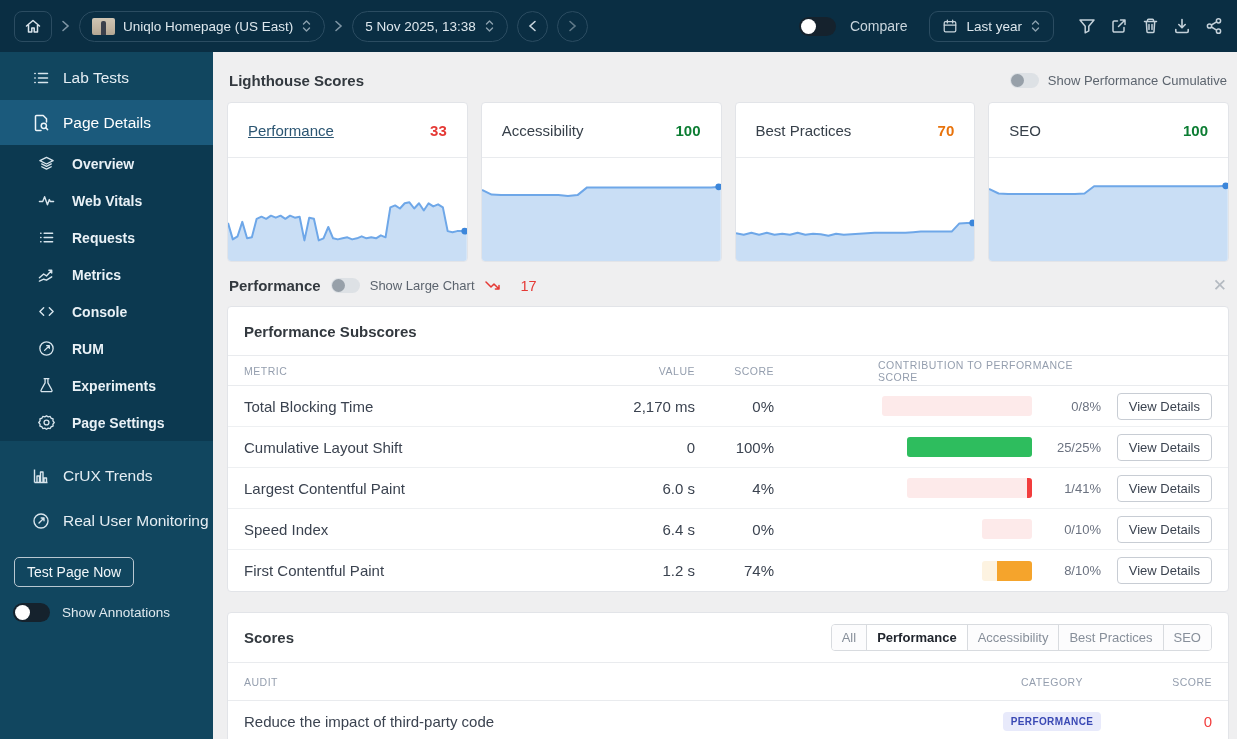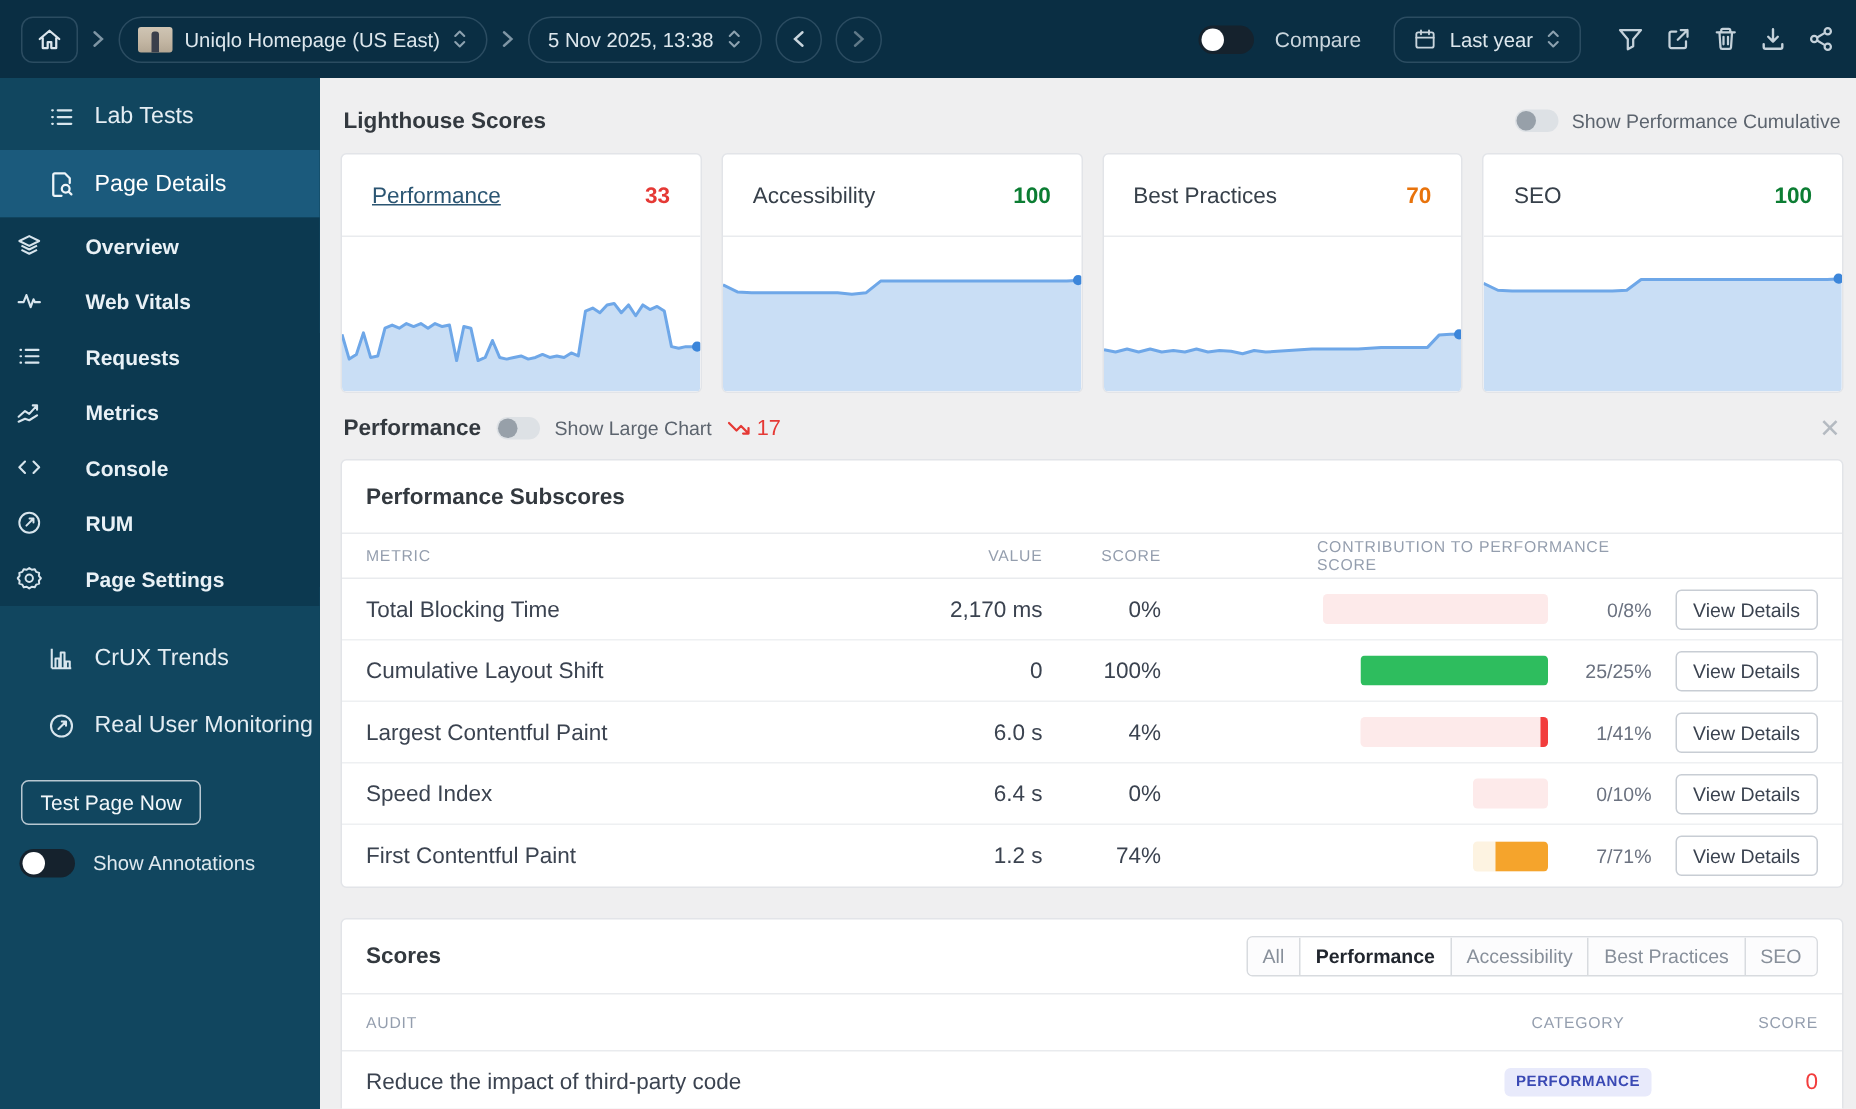--- a/index.html
+++ b/index.html
@@ -31,21 +31,21 @@
   .tgl-light .knob { position:absolute; left:1px; top:1px; width:13px; height:13px; border-radius:50%; background:#97a0a9; }
   .tb-label { color:#c9d5dd; font-size:14px; }
 
   
   .sidebar { position:fixed; top:52px; left:0; width:213px; height:687px;
     background:#11465f; color:#e9f1f6; z-index:20; padding-top:3px; }
   .side-item { height:45px; display:flex; align-items:center; gap:13px; padding-left:32px;
     font-size:15.5px; cursor:pointer; color:#e4edf3; }
   .side-item.selected { background:#1b5a7c; color:#fff; }
   .sub-panel { background:#0c3950; }
-  .sub-item { height:37px; display:flex; align-items:center; gap:29px; padding-left:11px;
+  .sub-item { height:37px; display:flex; align-items:center; gap:17px; padding-left:38px;
     font-size:14px; font-weight:700; cursor:pointer; color:#e9f1f6; }
   .sub-item.selected { background:#1e6183; }
   .side-icon { flex:0 0 auto; display:flex; }
   .test-btn { margin:14px 0 0 14px; background:transparent; border:1px solid #b8c7d1;
     color:#f2f7fa; font-size:14px; border-radius:5px; padding:6px 12px; cursor:pointer;
     font-family:inherit; }
   .annot-row { display:flex; align-items:center; gap:12px; margin:16px 0 0 13px; font-size:13.5px; color:#dfe9ef; }
 
   
   .main { position:absolute; top:52px; left:213px; width:1024px; height:687px;
@@ -59,21 +59,21 @@
   .sc-head { display:flex; align-items:center; justify-content:space-between;
     padding:0 20px; height:55px; border-bottom:1px solid #e9ebee; }
   .sc-title { font-size:15px; color:#37404a; }
   .sc-title.link { color:#2b5572; text-decoration:underline; cursor:pointer; }
   .sc-score { font-size:15px; font-weight:700; }
   .sc-chart { display:block; width:100%; height:103px; }
 
   .perf-head { display:flex; align-items:center; gap:10px; margin:15px 2px 12px; }
   .perf-title { font-size:15px; font-weight:700; color:#33393f; }
   .perf-toggle-label { font-size:13px; color:#5c646e; }
-  .trend { display:flex; align-items:center; gap:4px; color:#e53935; font-size:14.5px; font-weight:400; }
+  .trend { display:flex; align-items:center; gap:20px; color:#e53935; font-size:14.5px; font-weight:400; }
   .close-x { margin-left:auto; background:none; border:none; color:#b4bac1; font-size:17px; cursor:pointer; line-height:1; }
 
   .card { background:#fff; border:1px solid #e2e4e8; border-radius:4px; }
   .card-title { padding:16px 16px 15px; font-size:15px; font-weight:700; color:#33393f; border-bottom:1px solid #e9ebee; }
 
   .sgrid { display:grid; grid-template-columns:1fr 121px 79px 104px 154px 69px 111px; align-items:center; padding:0 16px; }
   .thead { height:30px; font-size:10.5px; letter-spacing:.5px; color:#949eae; border-bottom:1px solid #e9ebee; }
   .th-contrib { grid-column:5 / 7; }
   .th-right { text-align:right; }
   .srow { height:41px; font-size:15px; color:#3b4350; border-bottom:1px solid #eef0f2; }
@@ -271,20 +271,28 @@
       <span class="side-icon">
         <svg class="ic" width="17" height="17" viewBox="0 0 18 18" fill="none" stroke="#d8e5ed" stroke-width="1.4" stroke-linecap="round" stroke-linejoin="round">
             <circle cx="9" cy="9" r="7"></circle>
             <path d="M7 11 L12 6 M12 6 H9.2 M12 6 V8.8"></path>
           </svg>
       </span>
       <span>RUM</span>
     </div>
     <div class="sub-item">
       <span class="side-icon">
+        <svg class="ic" width="17" height="17" viewBox="0 0 18 18" fill="none" stroke="#d8e5ed" stroke-width="1.4" stroke-linecap="round" stroke-linejoin="round">
+            <path d="M6.5 1.8 H11.5 M7.5 1.8 V6.2 L3.3 13.8 A1.1 1.1 0 0 0 4.3 15.5 H13.7 A1.1 1.1 0 0 0 14.7 13.8 L10.5 6.2 V1.8"></path>
+          </svg>
+      </span>
+      <span>Experiments</span>
+    </div>
+    <div class="sub-item">
+      <span class="side-icon">
         <svg class="ic" width="17" height="17" viewBox="0 0 18 18" fill="none" stroke="#d8e5ed" stroke-width="1.4" stroke-linejoin="round">
             <path d="M9 1.8 L10.8 3 L12.9 2.6 L13.9 4.5 L16 5.2 L15.8 7.3 L17.2 9 L15.8 10.7 L16 12.8 L13.9 13.5 L12.9 15.4 L10.8 15 L9 16.2 L7.2 15 L5.1 15.4 L4.1 13.5 L2 12.8 L2.2 10.7 L0.8 9 L2.2 7.3 L2 5.2 L4.1 4.5 L5.1 2.6 L7.2 3 Z"></path>
             <circle cx="9" cy="9" r="2.6"></circle>
           </svg>
       </span>
       <span>Page Settings</span>
     </div>
   </div>
 
   <div class="side-item" style="margin-top:12px">
@@ -469,21 +477,21 @@
   <div class="sgrid srow">
     <span class="metric">First Contentful Paint</span>
     <span class="cell-right val">1.2 s</span>
     <span class="cell-right score">74%</span>
     <span></span>
     <span class="bar-cell">
             <span class="bar" style="width: 50px; background: rgb(253, 243, 225);">
               <span class="bar-fill" style="width: 70%; background: rgb(245, 164, 44);"></span>
             </span>
           </span>
-    <span class="fraction">7/71%</span>
+    <span class="fraction">8/10%</span>
     <span class="btn-cell">
             <button class="view-btn">View Details</button>
           </span>
   </div>
 </div>
   </section>
 
   <section class="card audits">
     <div class="audits-head">
       <span style="font-size:15px;font-weight:700;color:#33393f">Scores</span>

